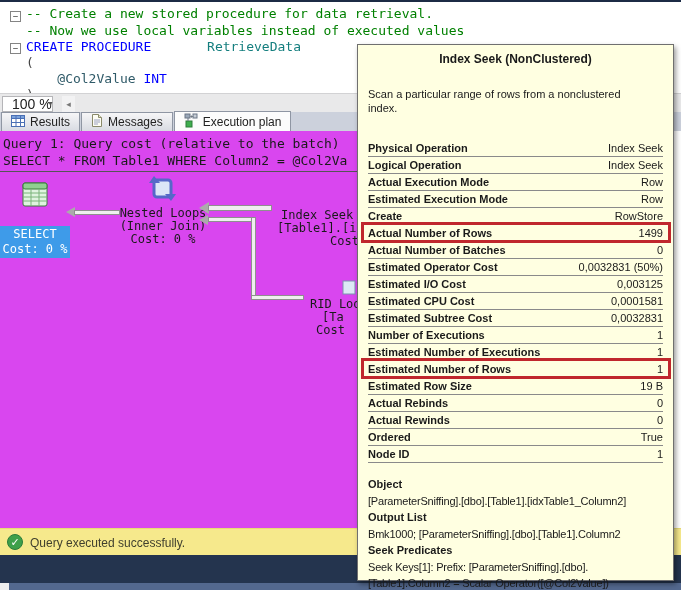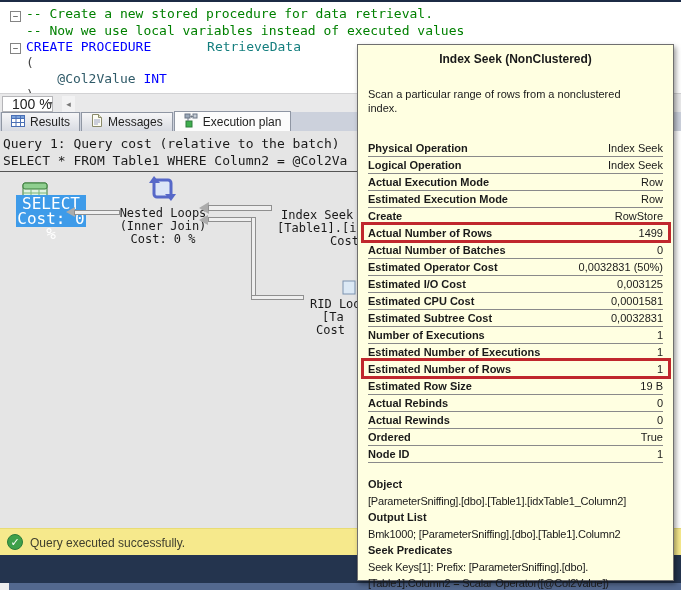--- a/index.html
+++ b/index.html
@@ -25,30 +25,30 @@
   .zoom-box{position:absolute;left:2px;top:2px;width:40px;height:14px;background:#fff;border:1px solid #b5b5b8;font-size:14px;line-height:14px;padding-left:9px;color:#222;}
   .zoom-caret{position:absolute;left:44px;top:2px;width:13px;height:16px;font-size:8px;color:#555;text-align:center;line-height:16px;}
   .hscroll-left{position:absolute;left:62px;top:2px;width:13px;height:16px;font-size:9px;color:#777;text-align:center;line-height:16px;background:#f2f2f3;}
 
   
   .tab-bar{position:absolute;left:0;top:112px;width:681px;height:19px;background:#ccd1dc;display:flex;align-items:flex-end;padding-left:1px;box-sizing:border-box;}
   .tab{display:inline-flex;align-items:center;gap:5px;height:18px;padding:0 9px;border:1px solid #8f96a3;border-bottom:none;background:linear-gradient(#f6f6f7,#d8dbe2);font-size:12px;color:#222;margin-right:1px;}
   .tab.active{background:#fcfcfc;height:19px;font-size:12px;}
 
   
-  .plan{position:absolute;left:0;top:131px;width:547px;height:397px;background:#e5e5e5;overflow:hidden;}
+  .plan{position:absolute;left:0;top:131px;width:547px;height:397px;background:#d946ef;overflow:hidden;}
   .qline{position:absolute;left:3px;font-family:"DejaVu Sans Mono",monospace;font-size:13px;color:#1a1a1a;white-space:pre;}
   .plan-divider{position:absolute;left:0;top:40px;width:681px;height:1px;background:#555;}
 
   .node-text{position:absolute;font-family:"DejaVu Sans Mono",monospace;font-size:12px;color:#1a1a1a;white-space:pre;}
   .nl-block{position:absolute;left:105px;top:76px;width:116px;text-align:center;}
   .nl-block div{font-family:"DejaVu Sans Mono",monospace;font-size:12px;line-height:13px;color:#1a1a1a;}
 
-  .select-label{position:absolute;left:0;top:64px;width:70px;height:32px;background:#3e9be9;color:#fff;
-    font-family:"DejaVu Sans Mono",monospace;font-size:16px;line-height:15px;text-align:center;padding-top:1px;box-sizing:border-box;margin-left:16px;}
+  .select-label{position:absolute;left:0;top:95px;width:70px;height:32px;background:#3e9be9;color:#fff;
+    font-family:"DejaVu Sans Mono",monospace;font-size:12px;line-height:15px;text-align:center;padding-top:1px;box-sizing:border-box;}
 
   
   .arrow-body{position:absolute;background:#efefef;border:1px solid #8f8f8f;box-sizing:border-box;}
   .arrow-head{position:absolute;width:0;height:0;}
 
   
   .icon-abs{position:absolute;}
 
   
   .tooltip{position:absolute;left:357px;top:44px;width:317px;height:537px;background:#ffffe1;border:1px solid #6f6f6f;

